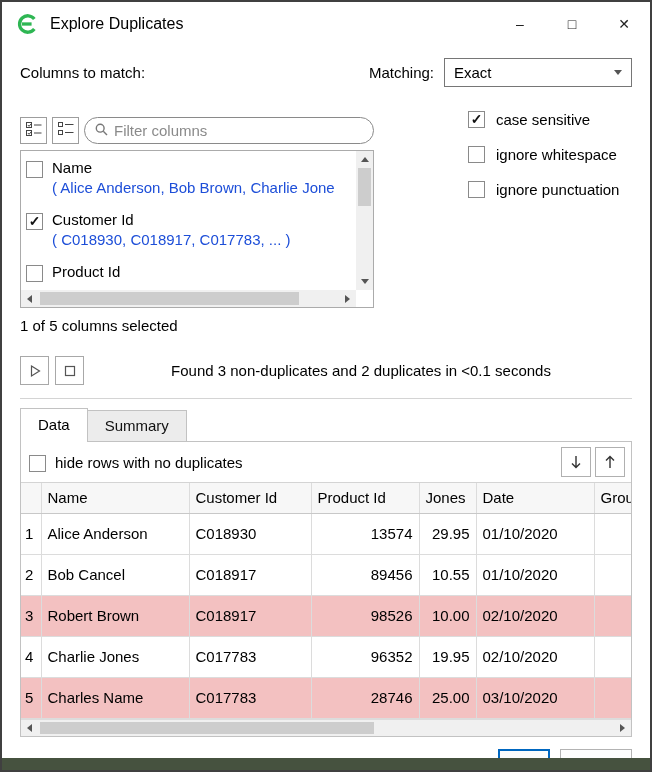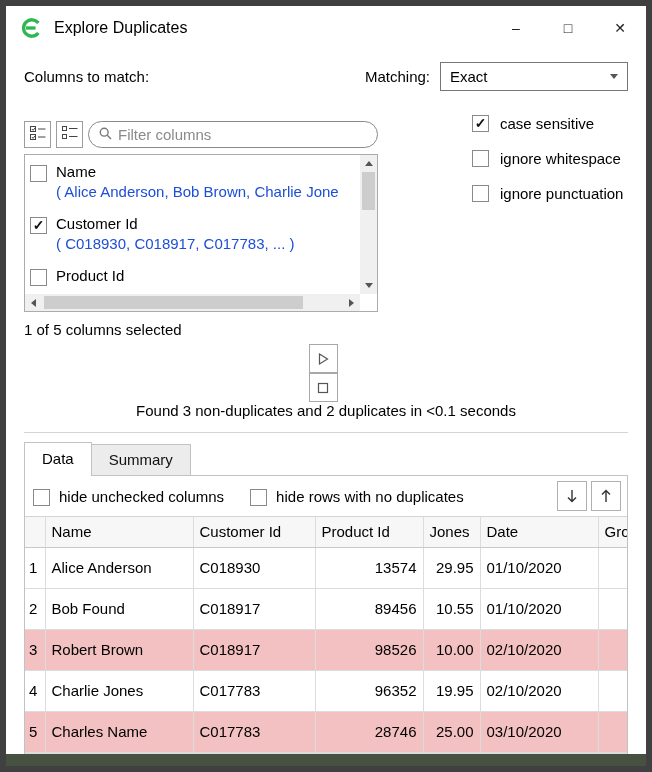--- a/index.html
+++ b/index.html
@@ -1,19 +1,19 @@
 <!DOCTYPE html>
 <html><head>
 <meta charset="utf-8">
 <style>
   * { margin:0; padding:0; box-sizing:border-box; }
   html,body { width:652px; height:772px; }
   body { font-family:"Liberation Sans", sans-serif; font-size:15px; color:#000; background:#777; }
 
-  .window { width:652px; height:772px; background:#fff; border:6px solid #404040;
+  .window { width:652px; height:772px; background:#fff; border:2px solid #404040;
             display:flex; flex-direction:column; overflow:hidden; }
 
   
   .titlebar { height:44px; flex:0 0 auto; display:flex; align-items:center; padding-left:14px; background:#fff; }
   .logo { width:24px; height:24px; margin-right:10px; display:flex; align-items:center; }
   .title { font-size:16px; }
   .win-controls { margin-left:auto; display:flex; height:100%; }
   .win-btn { width:52px; display:flex; align-items:center; justify-content:center; font-size:14px; color:#222; cursor:default; }
 
   
@@ -54,21 +54,21 @@
   .arr-up    { border-bottom:5px solid #555; border-top:none; }
   .arr-down  { border-top:5px solid #555; border-bottom:none; }
   .arr-left  { border-right:5px solid #555; border-left:none; }
   .arr-right { border-left:5px solid #555; border-right:none; }
 
   .selected-text { margin-top:9px; }
 
   .opt { display:flex; align-items:center; gap:11px; margin-bottom:18px; }
   .opt .checkbox { margin-top:0; }
 
-  .run-row { display:flex; align-items:center; margin-top:6px;flex-direction:column; }
+  .run-row { display:flex; align-items:center; margin-top:22px; }
   .run-btn { width:29px; height:29px; border:1px solid #a8a8a8; background:#fff; margin-right:6px; display:flex; align-items:center; justify-content:center; }
   .status { flex:1; text-align:center; }
 
   .divider { border-top:1px solid #d4d4d4; margin-top:13px; }
 
   
   .tabs { display:flex; align-items:flex-end; margin-top:9px; position:relative; z-index:2; }
   .tab { border:1px solid #c2c2c2; border-bottom:none; padding:7px 17px; background:#ececec; }
   .tab.active { background:#fff; margin-bottom:-1px; padding-bottom:9px; position:relative; }
   .tab.inactive { border-left:none; padding-top:6px; color:#111; }
@@ -251,24 +251,20 @@
 
     <div class="tabs">
       <div class="tab active">Data</div>
       <div class="tab inactive">Summary</div>
     </div>
 
     <div class="panel">
       <div class="panel-options">
         <div class="opt2">
           <span class="checkbox"></span>
-          <span>hide unchecked columns</span>
-        </div>
-        <div class="opt2">
-          <span class="checkbox"></span>
           <span>hide rows with no duplicates</span>
         </div>
         <div class="sort-btns">
           <div class="sort-btn">
             <svg width="16" height="16" viewBox="0 0 16 16">
                 <path d="M8 2 V13 M4 9.5 L8 13.5 L12 9.5" fill="none" stroke="#333" stroke-width="1.4"></path>
               </svg>
           </div>
           <div class="sort-btn">
             <svg width="16" height="16" viewBox="0 0 16 16">
@@ -305,21 +301,21 @@
               <td class="numc">1</td>
               <td>Alice Anderson</td>
               <td>C018930</td>
               <td class="r">13574</td>
               <td class="r">29.95</td>
               <td>01/10/2020</td>
               <td></td>
             </tr>
             <tr>
               <td class="numc">2</td>
-              <td>Bob Found</td>
+              <td>Bob Cancel</td>
               <td>C018917</td>
               <td class="r">89456</td>
               <td class="r">10.55</td>
               <td>01/10/2020</td>
               <td></td>
             </tr>
             <tr class="dup">
               <td class="numc">3</td>
               <td>Robert Brown</td>
               <td>C018917</td>

